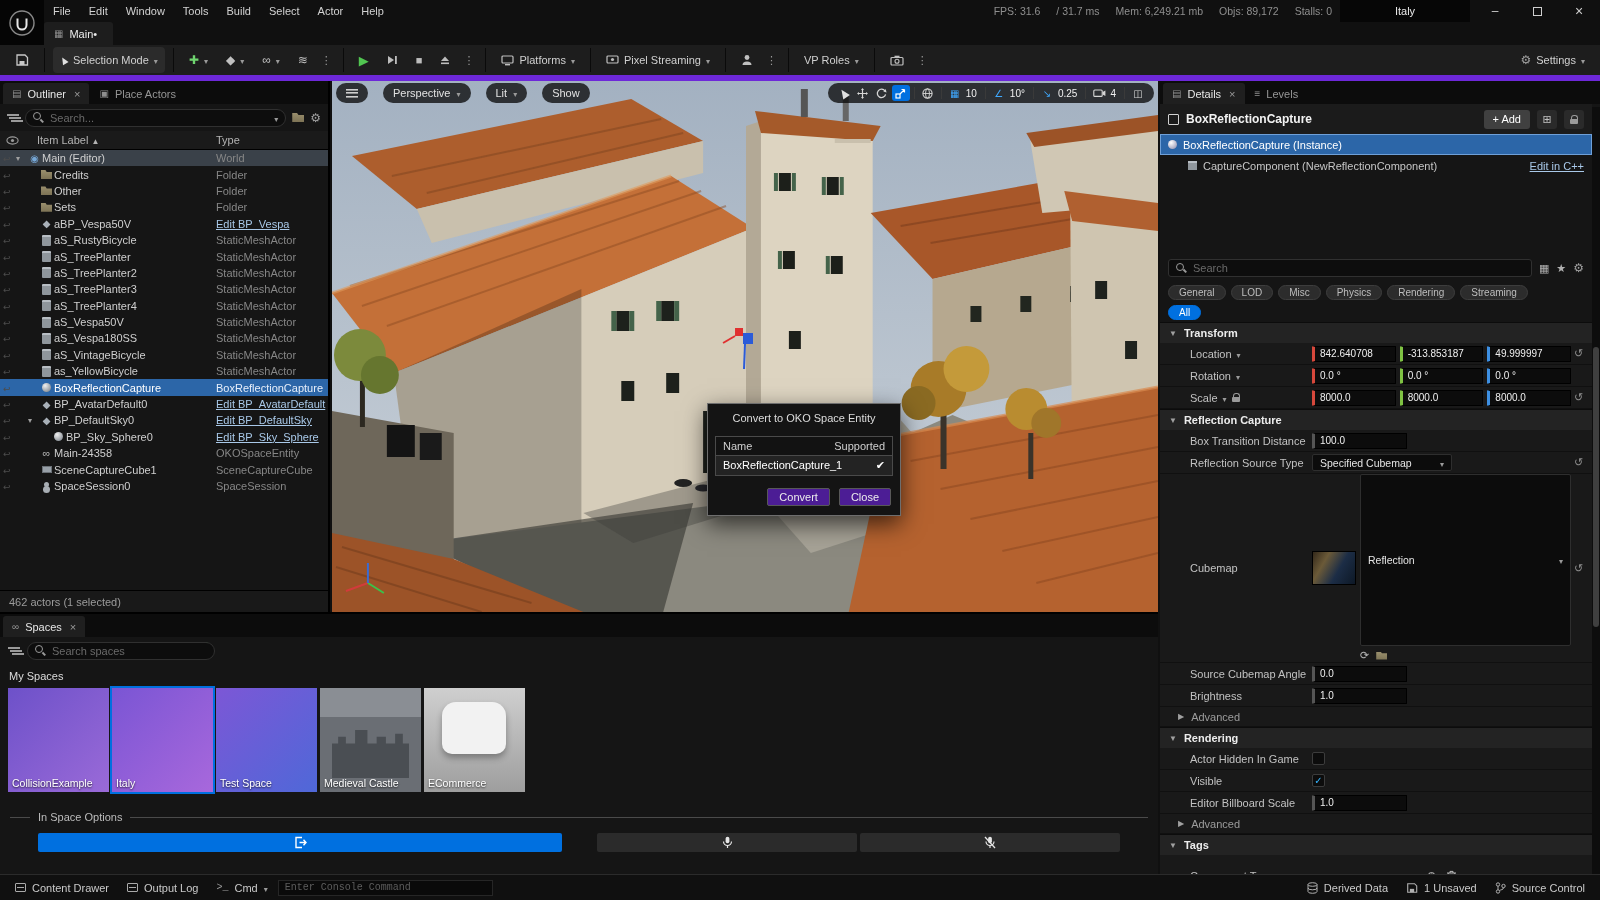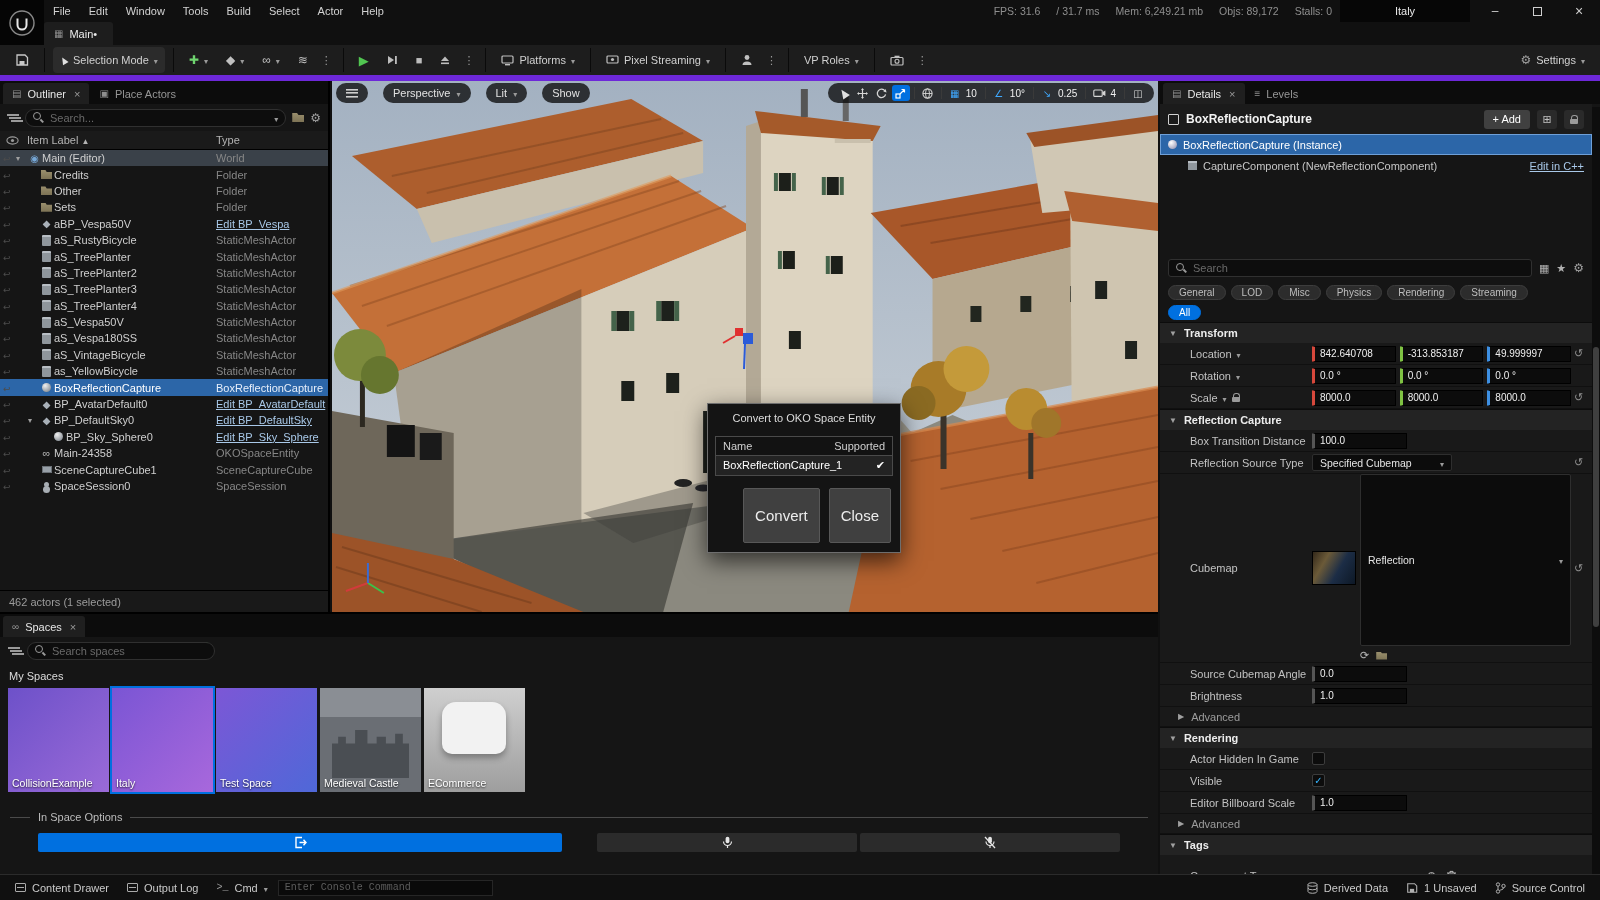--- a/index.html
+++ b/index.html
@@ -48,21 +48,21 @@
   .mag{position:absolute;left:8px;width:11px;height:11px;}
   .mag::before{content:"";position:absolute;width:6px;height:6px;border:1.5px solid #9a9a9a;border-radius:50%;left:0;top:0;}
   .mag::after{content:"";position:absolute;width:4px;height:1.5px;background:#9a9a9a;transform:rotate(45deg);left:6.5px;top:7.5px;}
   .search-chev{position:absolute;right:8px;}
   .gear-ico{color:#a0a0a0;font-size:12px;}
 
   
   .outliner{position:absolute;top:81px;left:0;width:330px;height:531px;background:#151515;display:flex;flex-direction:column;border-right:2px solid #000;}
   .o-search-row{height:27px;display:flex;align-items:center;gap:6px;padding:0 7px;flex-shrink:0;}
   .o-header{height:19px;display:flex;align-items:center;color:#b4b4b4;border-bottom:1px solid #000;padding-left:6px;flex-shrink:0;background:#1a1a1a;}
-  .o-header .hl{flex:1;padding-left:8px;}
+  .o-header .hl{flex:1;padding-left:18px;}
   .o-header .ht{width:112px;}
   .o-rows{flex:1;overflow:hidden;}
   .o-row{height:16.4px;display:flex;align-items:center;padding-left:3px;cursor:default;}
   .o-pin{width:13px;flex-shrink:0;}
   .o-pin::before{content:"↩";color:#4c4c4c;font-size:9px;}
   .o-indent{width:calc(var(--depth,0) * 12px);flex-shrink:0;}
   .o-chev{width:11px;font-size:8px;color:#9f9f9f;flex-shrink:0;}
   .o-row[data-chev="down"] .o-chev::before{content:"▾";}
   .o-icon{width:15px;height:12px;display:flex;align-items:center;justify-content:center;flex-shrink:0;font-size:10px;color:#9aa0a6;}
   .o-row[data-icon="globe"] .o-icon::before{content:"◉";color:#76a7d6;}
@@ -97,21 +97,21 @@
   .vp-sep{width:1px;height:12px;background:#3a3a3a;margin:0 3px;}
   .cursor-arrow{width:0;height:0;border-left:4px solid transparent;border-right:4px solid transparent;border-bottom:9px solid #e0e0e0;transform:rotate(-35deg);}
 
   
   .dialog{position:absolute;left:375px;top:322px;width:194px;background:#141414;border:1px solid #6e6e6e;box-shadow:0 8px 22px rgba(0,0,0,.65);display:flex;flex-direction:column;}
   .dialog-title{text-align:center;padding:8px 4px 12px;color:#dcdcdc;}
   .dialog-table{margin:0 7px;border:1px solid #4a4a4a;}
   .dt-head{display:flex;justify-content:space-between;padding:3px 7px;color:#cfcfcf;border-bottom:1px solid #4a4a4a;background:#121212;}
   .dt-row{display:flex;justify-content:space-between;padding:3px 7px;background:#232323;color:#fff;}
   .dialog-buttons{display:flex;justify-content:flex-end;gap:9px;padding:12px 9px 9px;}
-  .dlg-btn{background:#404040;border:1px solid #585858;color:#ececec;padding:18px 11px;border-radius:2px;font-size:15px;cursor:default;}
+  .dlg-btn{background:#4c1d95;border:1px solid #585858;color:#ececec;padding:2px 11px;border-radius:2px;font-size:11px;cursor:default;}
 
   
   .spaces{position:absolute;top:612px;left:0;width:1158px;height:262px;background:#151515;border-top:2px solid #000;display:flex;flex-direction:column;}
   .sp-search-row{height:27px;display:flex;align-items:center;gap:7px;padding:0 8px;flex-shrink:0;}
   .sp-search{width:150px;flex:none;}
   .plus-btn{width:24px;height:17px;background:#43a047;color:#fff;border-radius:2px;display:flex;align-items:center;justify-content:center;font-size:13px;font-weight:bold;}
   .my-spaces{padding:6px 9px 4px;color:#dcdcdc;}
   .cards{display:flex;gap:3px;padding:2px 8px;}
   .space-card{width:101px;height:104px;position:relative;cursor:default;background:#222;}
   .space-card.selected{outline:2px solid #0070e0;}

